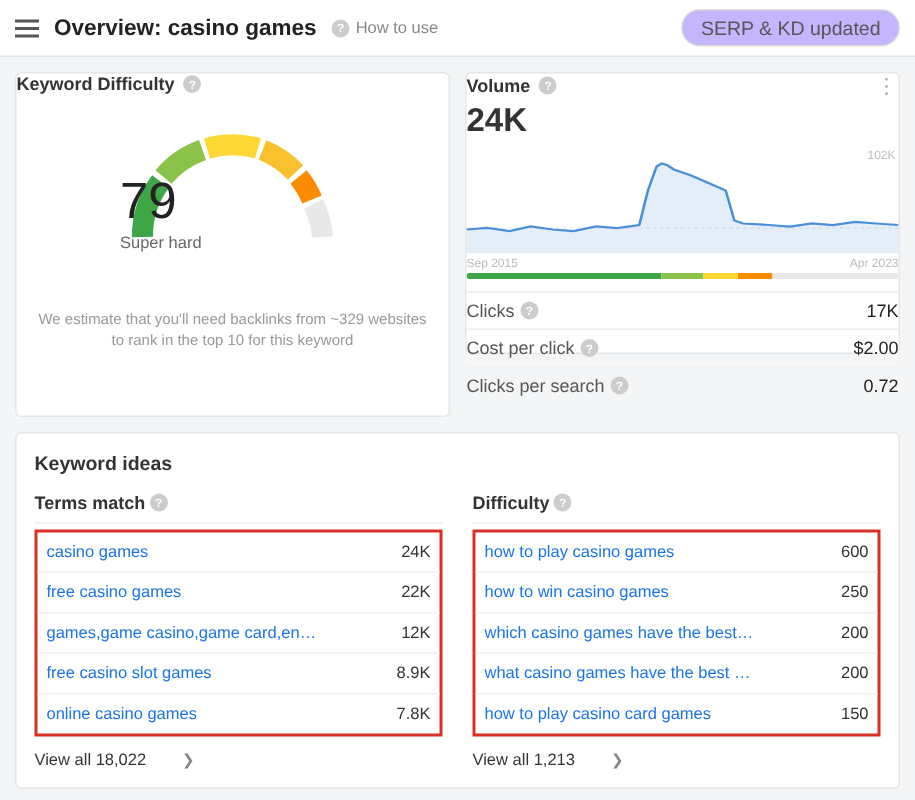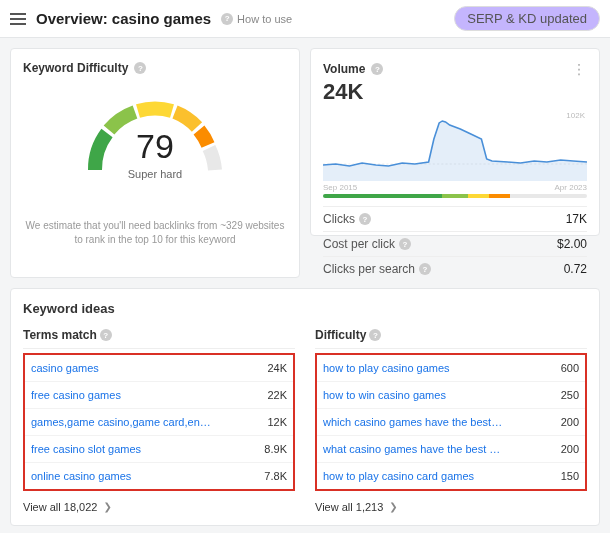--- a/index.html
+++ b/index.html
@@ -5,26 +5,26 @@
 * { box-sizing: border-box; margin: 0; padding: 0; font-family: -apple-system, BlinkMacSystemFont, "Segoe UI", Arial, sans-serif; }
 body { background: #f4f5f6; width: 610px; height: 533px; overflow: hidden; color: #333; }
 .topbar { display: flex; align-items: center; padding: 6px 10px; background: #fff; border-bottom: 1px solid #e4e6e8; }
 .hamburger { width: 16px; height: 12px; position: relative; cursor: pointer; margin-right: 10px; }
 .hamburger span { display: block; width: 100%; height: 2px; background: #555; margin-bottom: 3px; }
 .title { font-size: 15px; font-weight: 700; color: #222; }
 .howto { margin-left: 10px; color: #888; font-size: 11px; display: flex; align-items: center; gap: 4px; }
 .info-icon { display: inline-flex; align-items: center; justify-content: center; width: 12px; height: 12px; border-radius: 50%; background: #ccc; color: #fff; font-size: 8px; font-weight: bold; }
 .pill { margin-left: auto; background: #c4b5fd; border: 1px solid #ddd; border-radius: 14px; padding: 4px 12px; font-size: 13px; color: #555; white-space: nowrap; }
 .row1 { display: flex; gap: 10px; padding: 10px; }
-.card { background: #fff; border: 1px solid #e4e6e8; border-radius: 4px; padding: 12px; }
+.card { background: #fff; border: 1px solid #e4e6e8; border-radius: 4px; }
 .kd-card { flex: 0 0 290px; width: 290px; height: 230px; display: flex; flex-direction: column; align-items: center; }
 .card-header { width: 100%; display: flex; align-items: center; gap: 6px; font-size: 12px; font-weight: 700; color: #333; }
 .gauge-wrap { position: relative; width: 150px; height: 105px; margin-top: 10px; }
 .gauge-wrap svg { display: block; }
-.gauge-center { position: absolute; top: 42px; left: 0; right: 0; text-align: center; }
+.gauge-center { position: absolute; top: 42px; left: 0; right: 0; text-align: left; }
 .gauge-num { font-size: 34px; font-weight: 400; color: #222; }
 .gauge-label { font-size: 11px; color: #666; margin-top: 2px; }
 .kd-footnote { font-size: 10px; color: #999; text-align: center; margin-top: 29px; line-height: 1.4; }
 .vol-card { flex: 1; height: 188px; display: flex; flex-direction: column; }
 .vol-top { display: flex; align-items: center; }
 .more-icon { margin-left: auto; color: #aaa; font-size: 14px; letter-spacing: 1px; cursor: pointer; }
 .vol-value { font-size: 22px; font-weight: 700; margin-top: 2px; }
 .chart-area { flex: 1; position: relative; margin-top: 4px; }
 .chart-area svg { width: 100%; height: 72px; display: block; }
 .chart-ylab { position: absolute; right: 2px; top: 2px; font-size: 8px; color: #bbb; }
@@ -38,21 +38,21 @@
 .ideas-card { margin: 0 10px 10px 10px; padding: 12px; background: #fff; border: 1px solid #e4e6e8; border-radius: 4px; }
 .ideas-title { font-size: 13px; font-weight: 700; margin-bottom: 12px; }
 .ideas-cols { display: flex; gap: 20px; }
 .col { flex: 1; }
 .col-header { font-size: 12px; font-weight: 700; color: #333; display: flex; align-items: center; gap: 3px; padding-bottom: 6px; border-bottom: 1px solid #eee; }
 .redbox { border: 2px solid #d93025; margin-top: 4px; }
 .kw-row { display: flex; justify-content: space-between; align-items: center; padding: 7px 6px; font-size: 11px; border-bottom: 1px solid #f2f2f2; gap: 36px; }
 .kw-row:last-child { border-bottom: none; }
 .kw-link { color: #1a73e8; cursor: pointer; white-space: nowrap; overflow: hidden; text-overflow: ellipsis; max-width: 180px; }
 .kw-val { color: #333; }
-.viewall { font-size: 11px; color: #333; margin-top: 10px; display: flex; gap: 6px; cursor: pointer; }
+.viewall { font-size: 11px; color: #333; margin-top: 10px; display: flex; align-items: center; gap: 24px; cursor: pointer; }
 .chev { font-size: 10px; color: #888; }
 </style>
 </head>
 <body>
 
 <div class="topbar">
   <div class="hamburger">
       <span></span>
       <span></span>
       <span></span>

